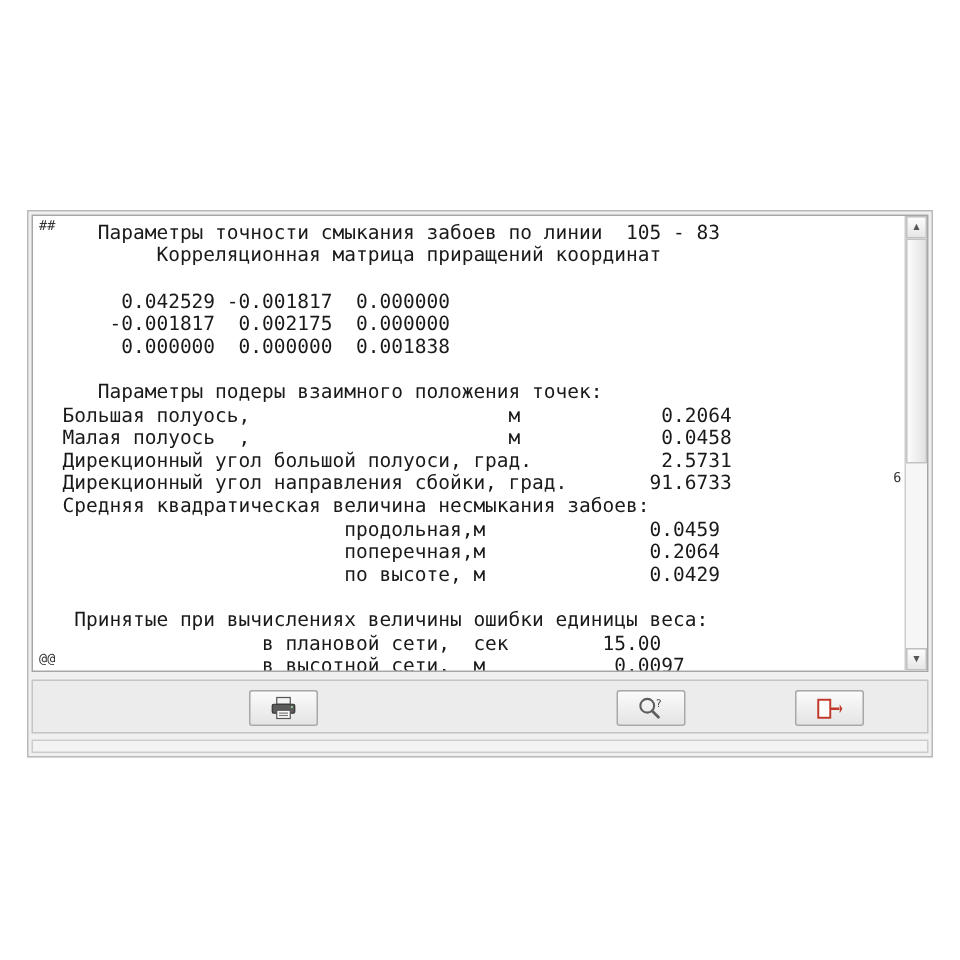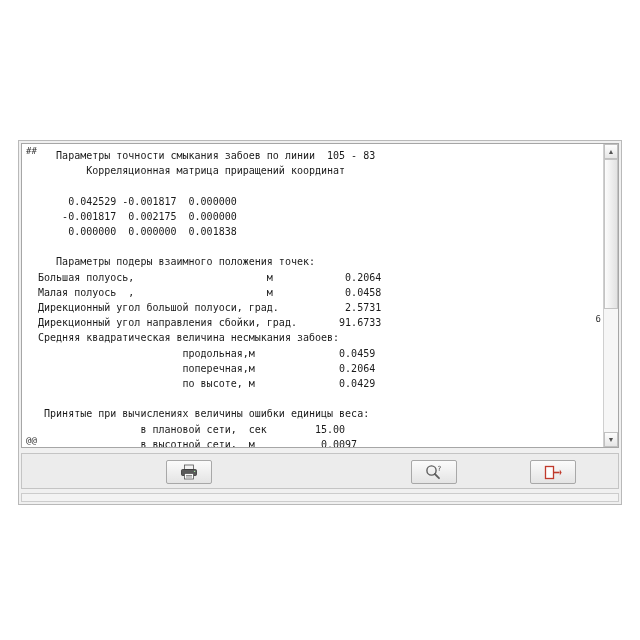--- a/index.html
+++ b/index.html
@@ -36,21 +36,21 @@
   .report-text {
     flex: 1 1 auto;
     overflow: hidden;
     padding: 4px 0 0 4px;
     box-sizing: border-box;
     position: relative;
   }
   pre.report {
     margin: 0;
     font-family: "DejaVu Sans Mono", "Liberation Mono", monospace;
-    font-size: 10px;
+    font-size: 13px;
     line-height: 15.2px;
     color: #1a1a1a;
     white-space: pre;
     letter-spacing: 0px;
   }
   
   .vscroll {
     flex: 0 0 15px;
     width: 15px;
     background: #f1f1f1;

